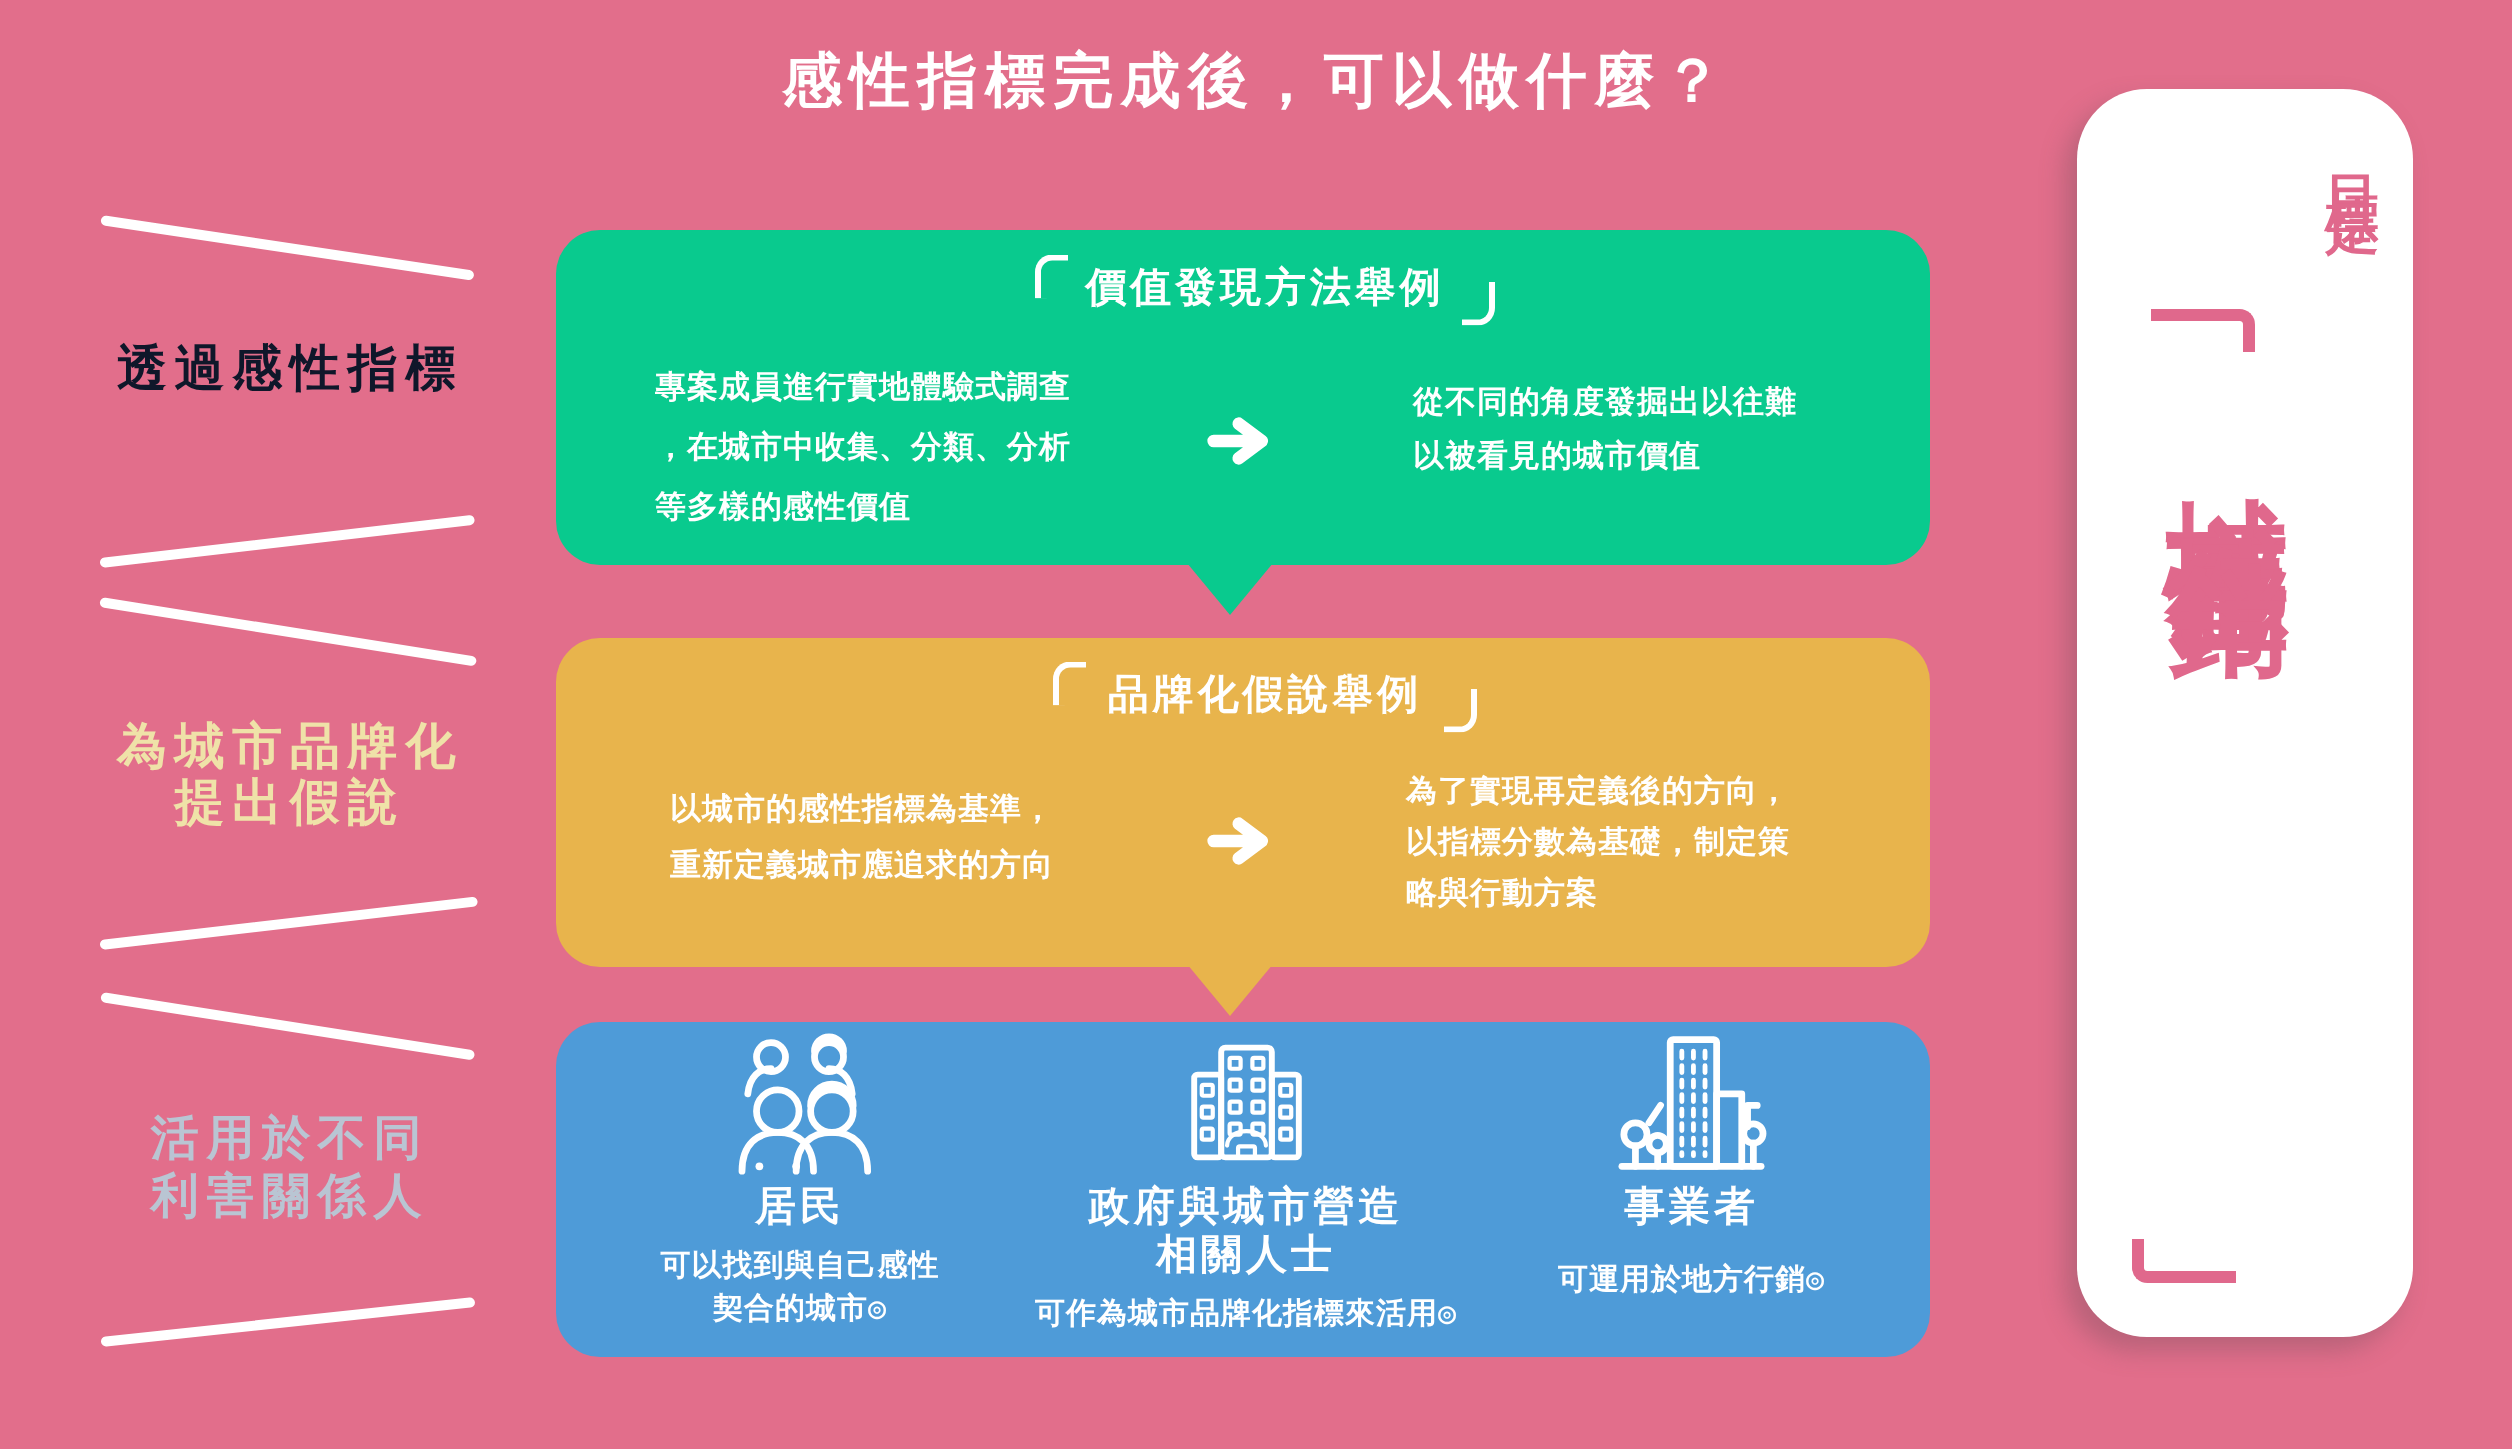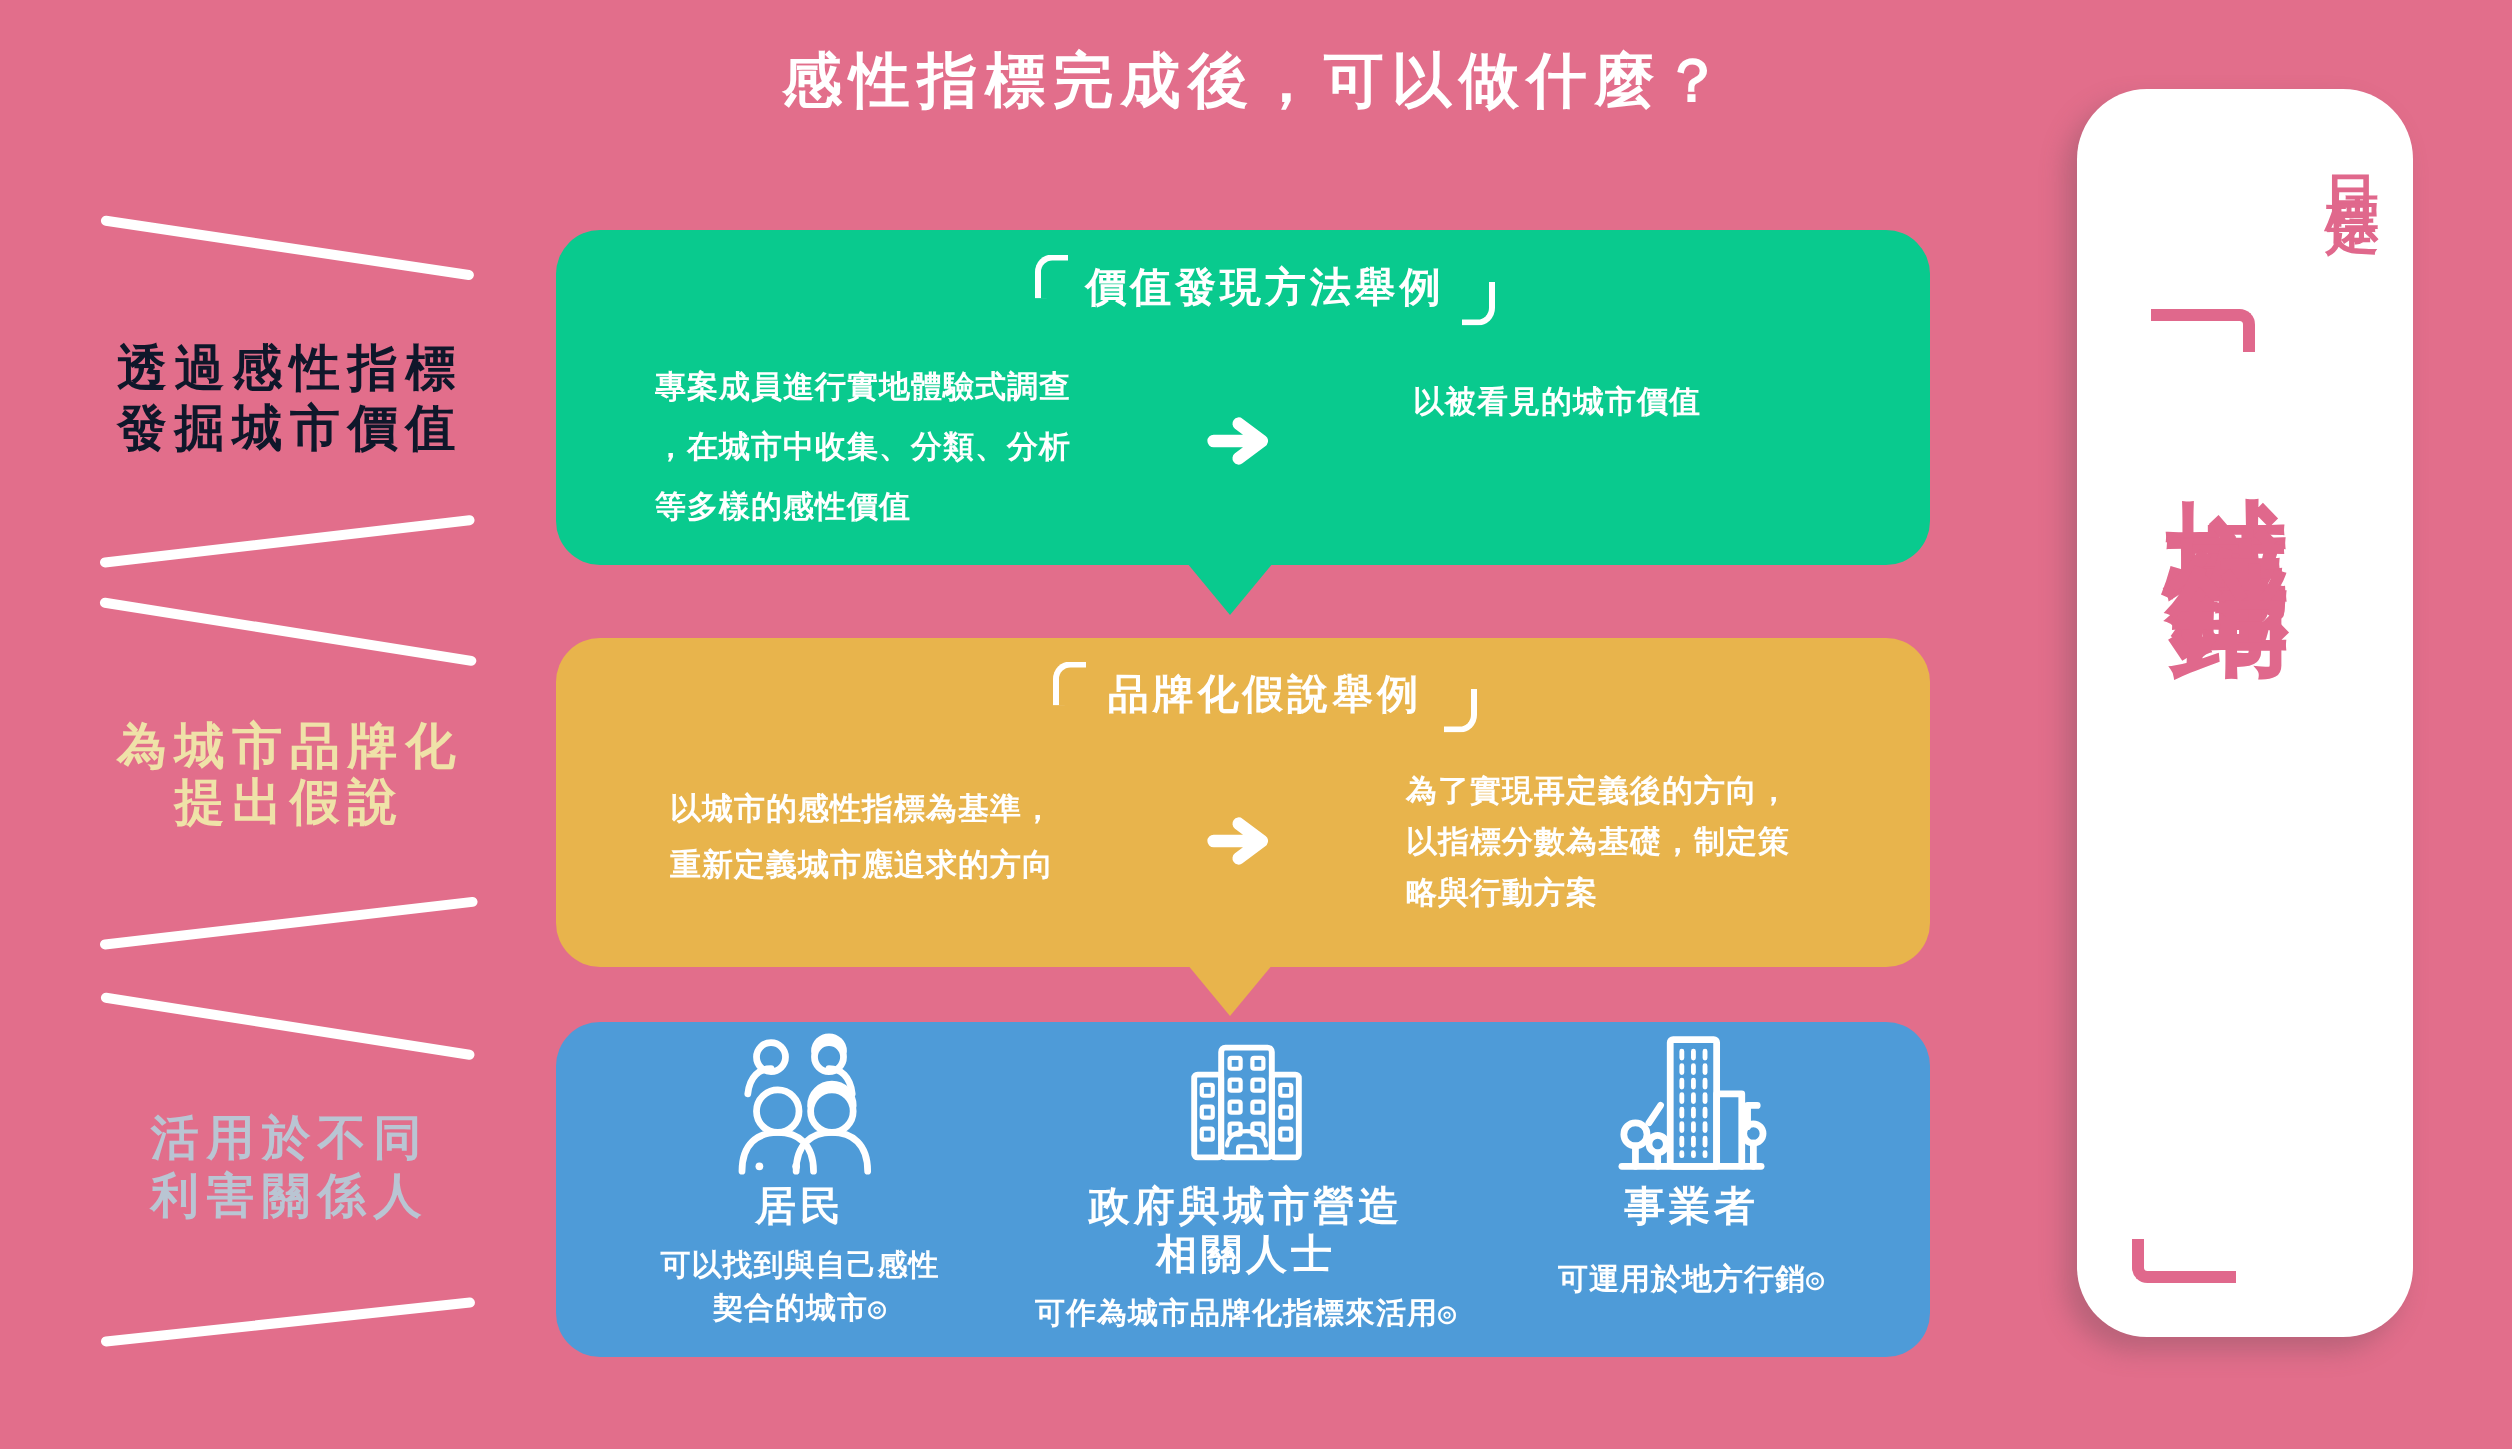--- a/index.html
+++ b/index.html
@@ -94,21 +94,20 @@
 
   <div class="zig zig1"></div>
   <div class="zig zig2"></div>
   <div class="zig zig3"></div>
   <div class="zig zig4"></div>
   <div class="zig zig5"></div>
   <div class="zig zig6"></div>
 
   <div class="side-label side-label-1">
     <div>透過感性指標</div>
-    <div>發掘城市價值</div>
   </div>
   <div class="side-label side-label-2">
     <div>為城市品牌化</div>
     <div>提出假說</div>
   </div>
   <div class="side-label side-label-3">
     <div>活用於不同</div>
     <div>利害關係人</div>
   </div>
 
@@ -123,20 +122,21 @@
     <div>專案成員進行實地體驗式調查</div>
     <div>，在城市中收集、分類、分析</div>
     <div>等多樣的感性價值</div>
   </div>
   <div class="arrow-wrap arrow-green">
     <svg width="81" height="58" viewBox="0 0 84 60">
       <path class="stroke" style="stroke-width:13" d="M10 30 H46 M36 12 L60 30 L36 48"></path>
     </svg>
   </div>
   <div class="body-text green-right">
+    <div>從不同的角度發掘出以往難</div>
     <div>以被看見的城市價值</div>
   </div>
 
   <div class="box box-yellow"></div>
   <div class="tail tail-yellow"></div>
   <div class="box-title-row row-yellow">
     <div class="corner-mark corner-open"></div>
     <div class="box-title">品牌化假說舉例</div>
     <div class="corner-mark corner-close"></div>
   </div>

